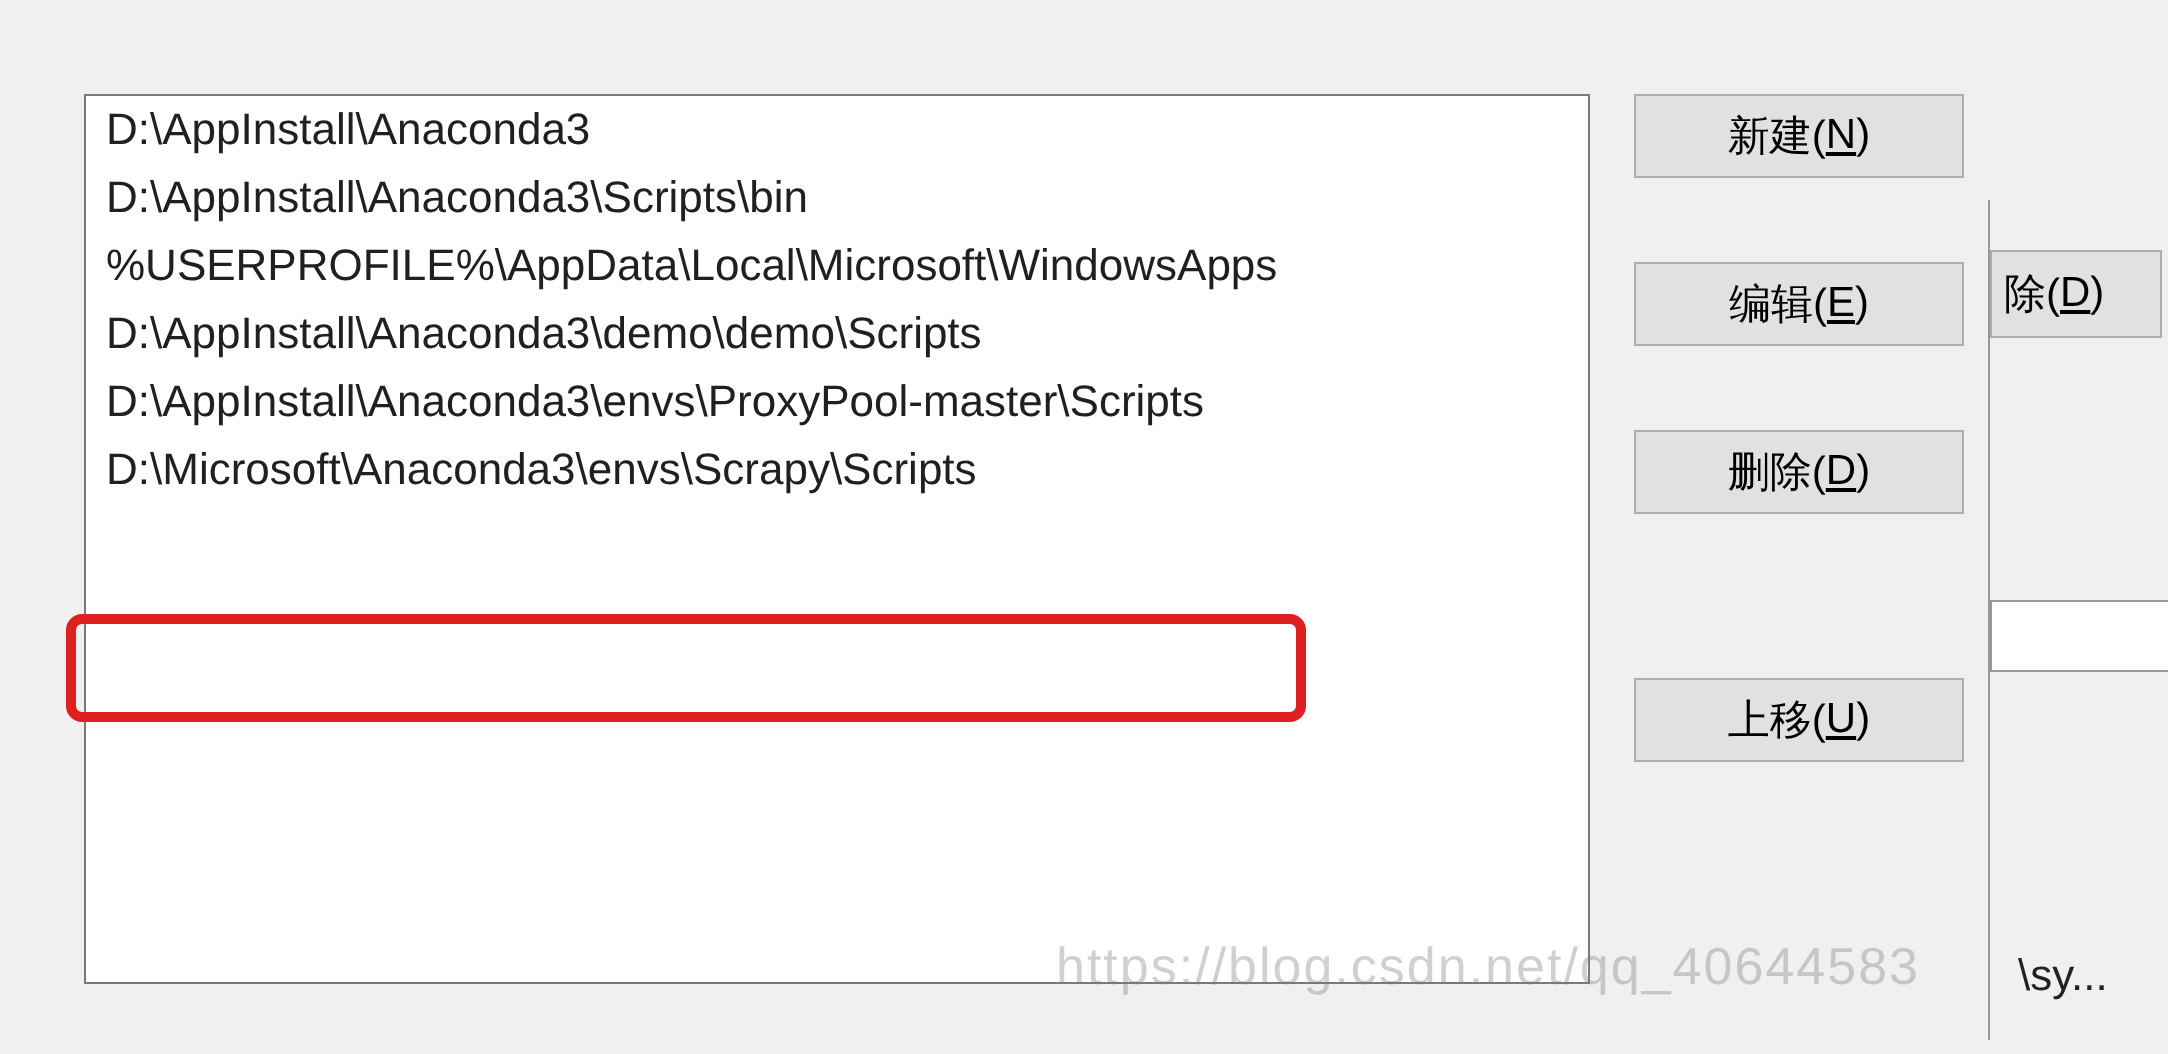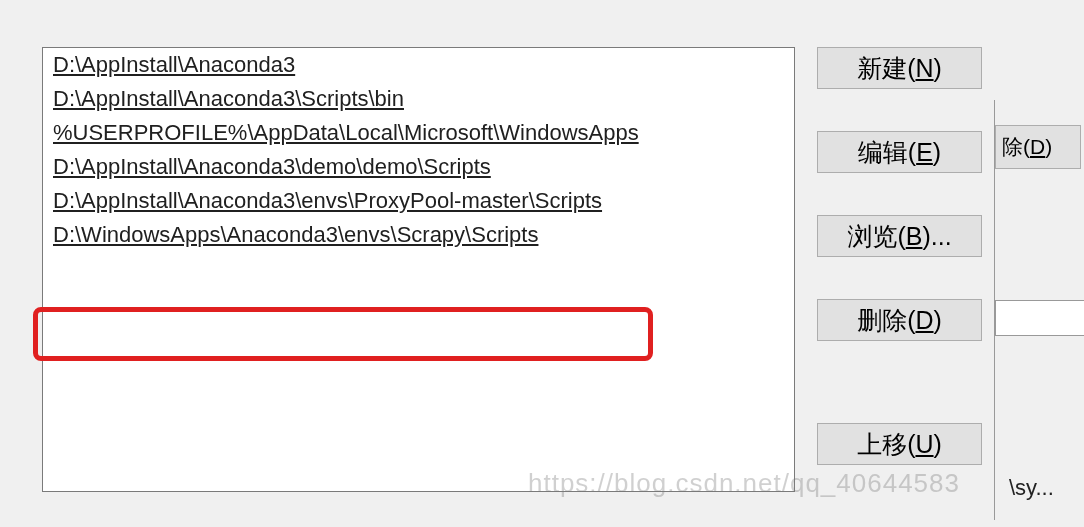--- a/index.html
+++ b/index.html
@@ -34,21 +34,20 @@
   }
   .list-item {
     height: 34px;
     line-height: 34px;
     padding: 0 10px;
     white-space: nowrap;
     overflow: hidden;
     color: #202020;
     font-size: 22px;
     font-family: "Segoe UI", Tahoma, sans-serif;
-    text-decoration: underline;
   }
   
   .list-item.selected {
     background: #0078d7;
     padding: 0;
     position: relative;
     height: 38px;
   }
   .list-item.selected .edit-input {
     position: absolute;
@@ -80,21 +79,21 @@
     left: 805px; top: 47px;
     width: 165px;
   }
   .win-button {
     width: 165px;
     height: 42px;
     margin-bottom: 42px;
     background: #e1e1e1;
     border: 1px solid #adadad;
     font-family: "Microsoft YaHei", "Segoe UI", sans-serif;
-    font-size: 25px;
+    font-size: 21px;
     color: #000;
     cursor: pointer;
     display: flex;
     align-items: center;
     justify-content: center;
     padding: 0;
   }
   .win-button .accel { text-decoration: underline; }
 
   
@@ -161,42 +160,37 @@
   </div>
 
   <div class="dialog-region">
 
     <div class="listbox">
       <div class="list-item">D:\AppInstall\Anaconda3</div>
       <div class="list-item">D:\AppInstall\Anaconda3\Scripts\bin</div>
       <div class="list-item">%USERPROFILE%\AppData\Local\Microsoft\WindowsApps</div>
       <div class="list-item">D:\AppInstall\Anaconda3\demo\demo\Scripts</div>
       <div class="list-item">D:\AppInstall\Anaconda3\envs\ProxyPool-master\Scripts</div>
-      <div class="list-item">D:\WindowsApps\Anaconda3\envs\Scrapy\Scripts</div>
+      <div class="list-item">D:\Microsoft\Anaconda3\envs\Scrapy\Scripts</div>
     </div>
 
     <div class="red-box"></div>
 
     <div class="side-buttons">
       <button class="win-button">
         <span>新建(</span>
           <span class="accel">N</span>
           <span>)</span>
       </button>
       <button class="win-button">
         <span>编辑(</span>
           <span class="accel">E</span>
           <span>)</span>
       </button>
       <button class="win-button">
-        <span>浏览(</span>
-          <span class="accel">B</span>
-          <span>)...</span>
-      </button>
-      <button class="win-button">
         <span>删除(</span>
           <span class="accel">D</span>
           <span>)</span>
       </button>
       <div style="height:40px"></div>
       <button class="win-button">
         <span>上移(</span>
           <span class="accel">U</span>
           <span>)</span>
       </button>

